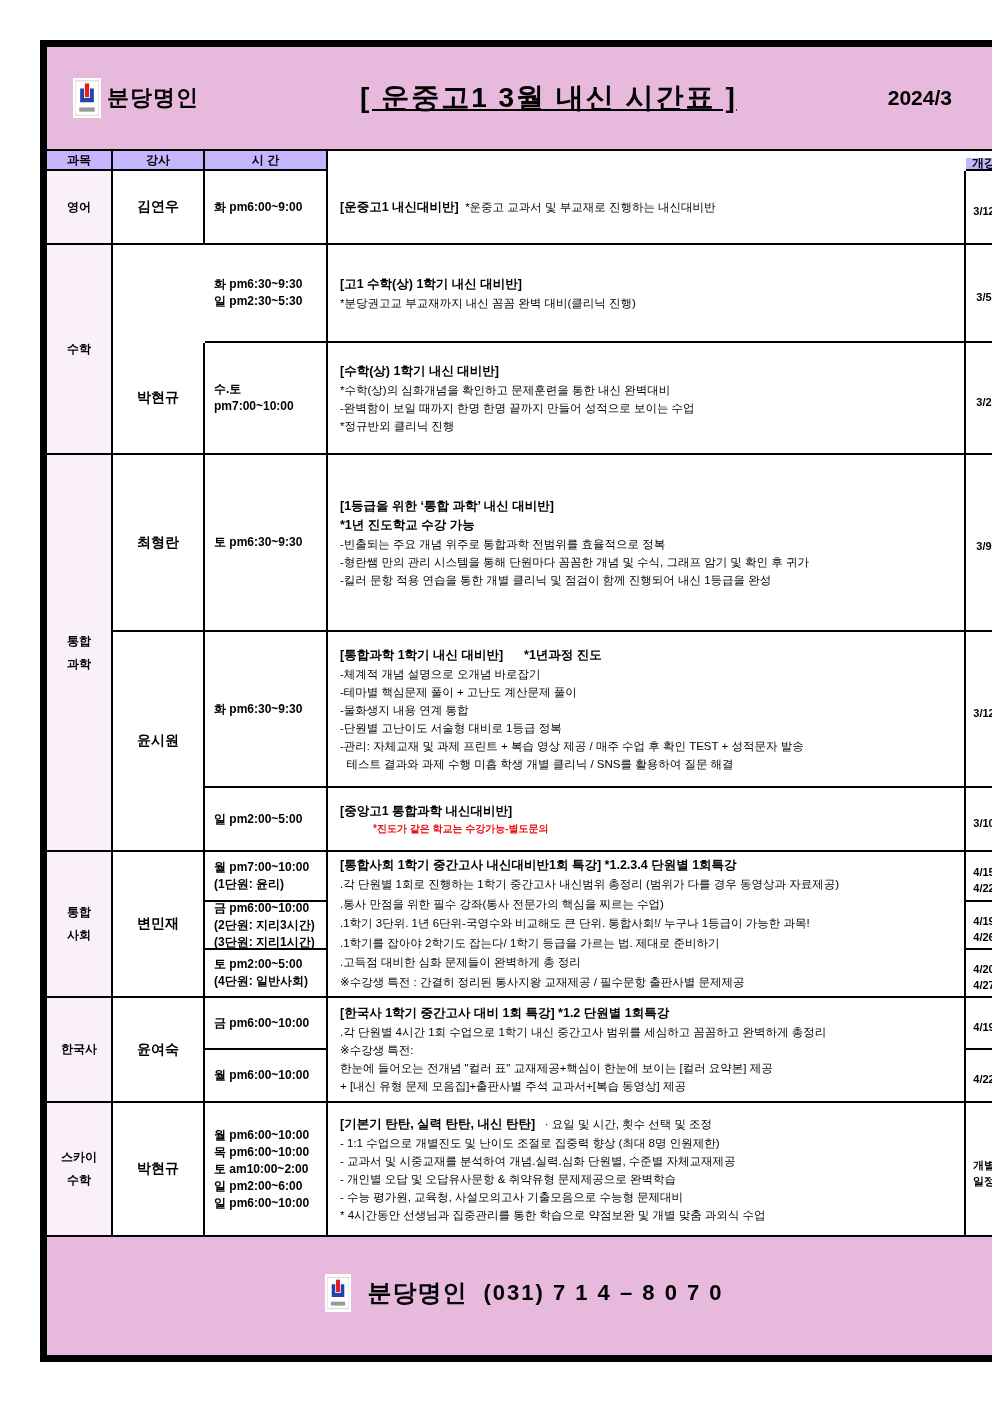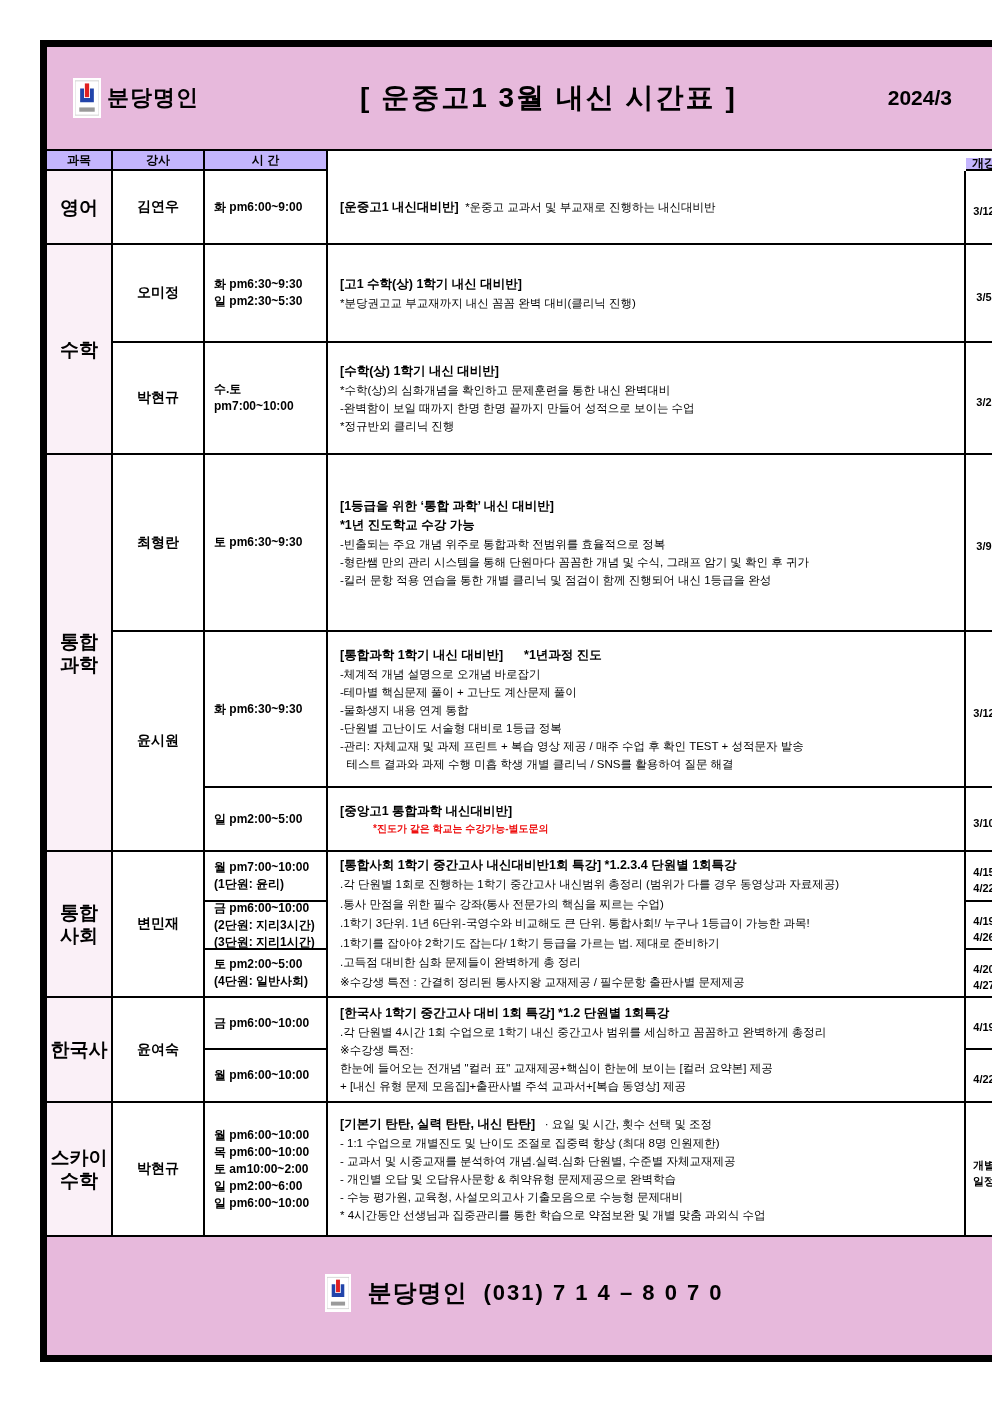--- a/index.html
+++ b/index.html
@@ -23,20 +23,21 @@
     border-bottom:2px solid #000;
     display:flex; align-items:center;
     padding:0 26px;
   }
   .brand { display:flex; align-items:center; gap:6px; }
   .brand-name { font-size:22px; font-weight:800; letter-spacing:1px; }
   .main-title {
     flex:1; text-align:center;
     font-size:28px; font-weight:800; letter-spacing:2px;
     padding-left:10px;
+    text-decoration:underline;
   }
   .date-label { font-size:21px; font-weight:800; padding-right:24px; }
   .logo { display:block; background:#fff; padding:2px; }
   
   .grid {
     display:grid;
     grid-template-columns:66px 92px 123px 1fr 36px;
     grid-template-rows:20px 74px 98px 112px 177px 156px 64px 50px 48px 48px 52px 53px 134px;
     flex:0 0 auto;
   }
@@ -49,21 +50,21 @@
   }
   .c5 { border-right:none;margin-top:7px; }
   .hcell {
     background:#c4b5fd;
     align-items:center;
     font-size:12px; font-weight:700;
   }
   .subject {
     background:#FAF0F7;
     align-items:center; text-align:center;
-    font-size:19px; font-weight:700;
+    font-size:12px; font-weight:700;
     line-height:23px; white-space:pre-line;
   }
   .instructor {
     align-items:center; text-align:center;
     font-size:14px; font-weight:600;
   }
   .time {
     padding-left:9px;
     font-size:12px; font-weight:700;
     line-height:17px; white-space:pre-line;
@@ -116,21 +117,20 @@
 
     <div class="cell subject" style="grid-area:2/1">영어</div>
     <div class="cell instructor" style="grid-area:2/2">김연우</div>
     <div class="cell time" style="grid-area:2/3">화 pm6:00~9:00</div>
     <div class="cell content" style="grid-area:2/4">
       <div class="t"><span>[운중고1 내신대비반]</span><span class="inline-note">  *운중고 교과서 및 부교재로 진행하는 내신대비반</span></div>
     </div>
     <div class="cell start c5" style="grid-area:2/5">3/12</div>
 
     <div class="cell subject" style="grid-area:3/1/5/2">수학</div>
-    <div class="cell instructor" style="grid-area:3/2">오미정</div>
     <div class="cell time" style="grid-area:3/3">화 pm6:30~9:30
 일 pm2:30~5:30</div>
     <div class="cell content" style="grid-area:3/4">
       <div class="t">[고1 수학(상) 1학기 내신 대비반]</div>
       <div class="body">*분당권고교 부교재까지 내신 꼼꼼 완벽 대비(클리닉 진행)</div>
     </div>
     <div class="cell start c5" style="grid-area:3/5">3/5</div>
 
     <div class="cell instructor" style="grid-area:4/2">박현규</div>
     <div class="cell time" style="grid-area:4/3">수.토

